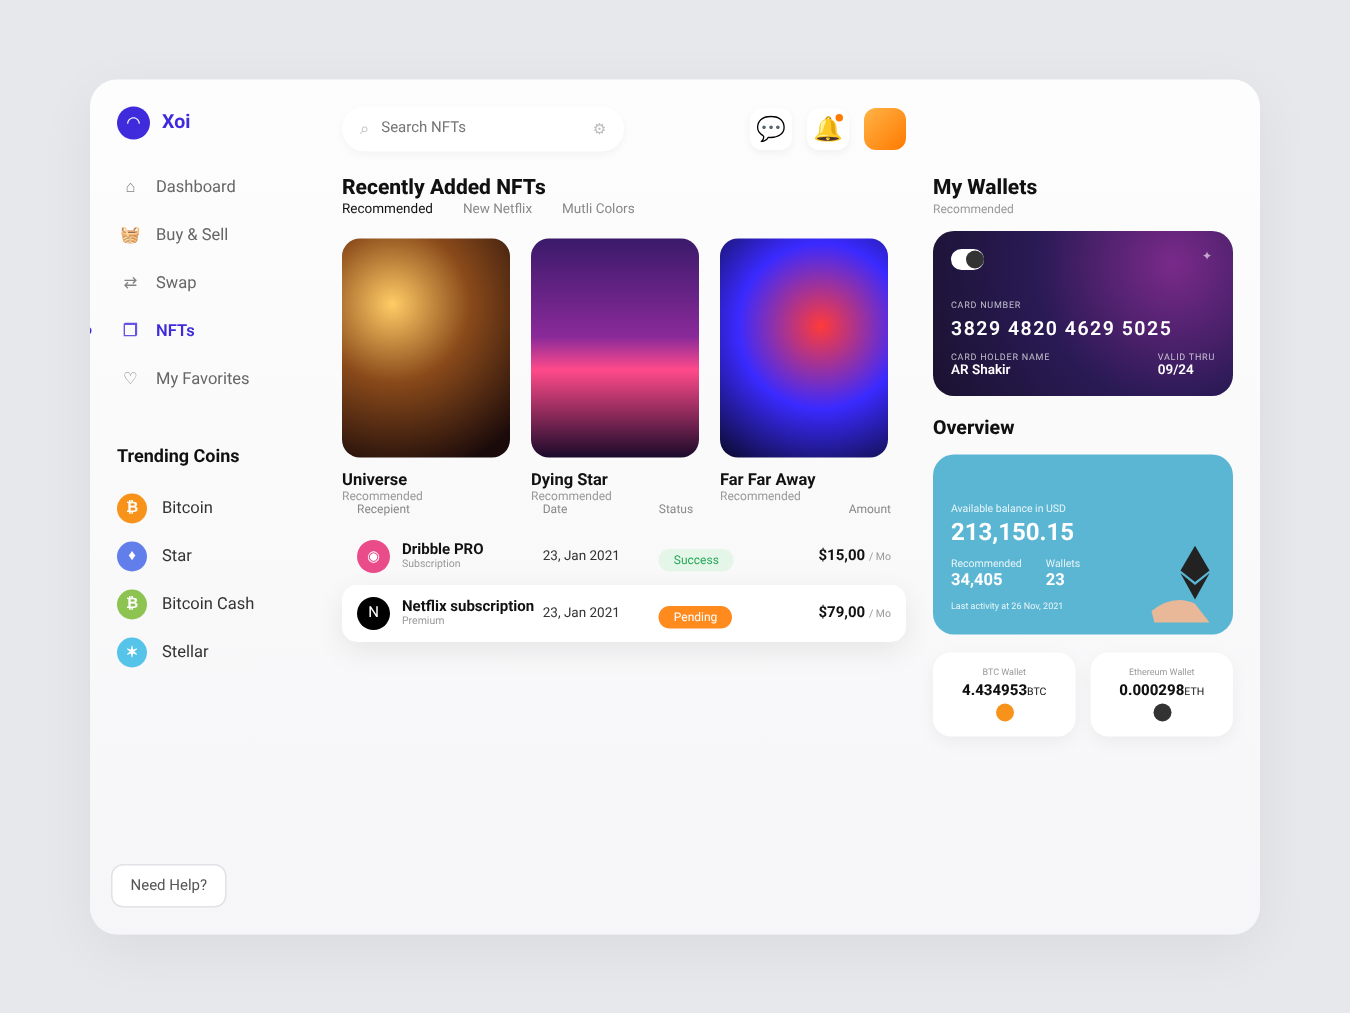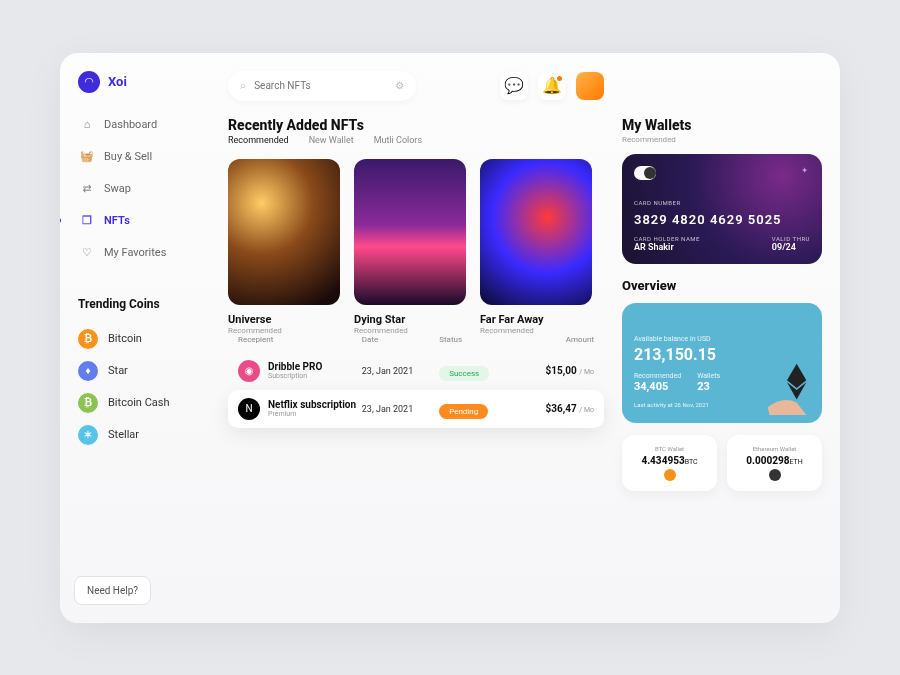--- a/index.html
+++ b/index.html
@@ -164,21 +164,21 @@
               <span>🔔</span>
               <span class="notif-dot"></span>
             </div>
           <div class="avatar"></div>
         </div>
       </div>
 
       <div class="sec-title">Recently Added NFTs</div>
       <div class="tabs">
         <span class="active">Recommended</span>
-        <span>New Wallet</span>
+        <span>New Netflix</span>
         <span>Mutli Colors</span>
       </div>
       <div class="nfts">
         <div class="nft">
           <div class="nft-img nft-1"></div>
           <div class="nft-name">Universe</div>
           <div class="nft-sub">Recommended</div>
         </div>
         <div class="nft">
           <div class="nft-img nft-2"></div>
@@ -214,21 +214,21 @@
         <div class="pay-row hl">
           <div class="rec">
               <div class="rec-ic" style="background:#000">N</div>
               <div>
                 <div class="rec-name">Netflix subscription</div>
                 <div class="rec-sub">Premium</div>
               </div>
             </div>
           <div class="pay-date">23, Jan 2021</div>
           <div><span class="status pending">Pending</span></div>
-          <div class="amt"><span>$36,47</span> <small>/ Mo</small></div>
+          <div class="amt"><span>$79,00</span> <small>/ Mo</small></div>
         </div>
       </div>
     </div>
 
     <div class="col-r">
       <div style="height:30px;margin-bottom:16px;"></div>
       <div class="sec-title">My Wallets</div>
       <div class="sub">Recommended</div>
       <div class="card">
         <div class="chip"></div>

